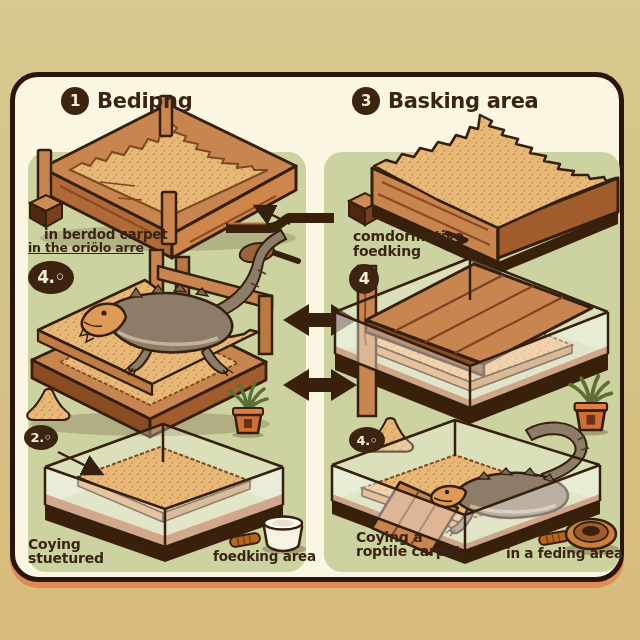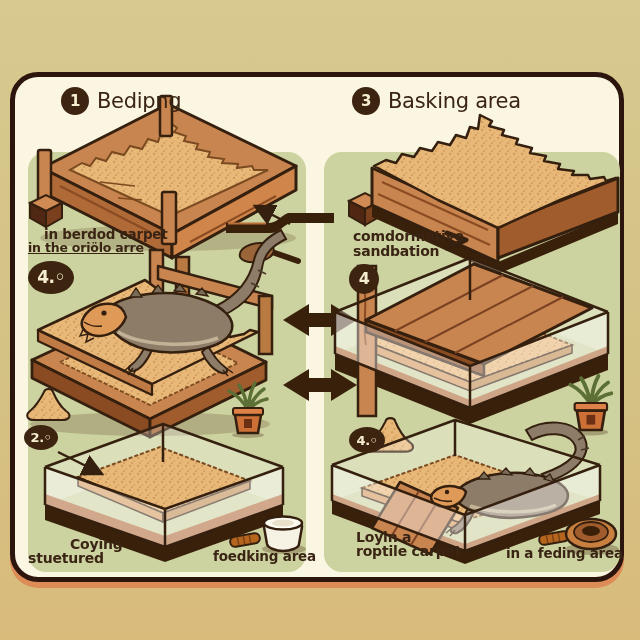--- a/index.html
+++ b/index.html
@@ -15,29 +15,29 @@
   svg.art{position:absolute;left:0;top:0;}
   .badge{position:absolute;background:#3c2410;color:#f6edcf;font-weight:bold;
     display:flex;align-items:center;justify-content:center;border-radius:50%;
     line-height:1;letter-spacing:-0.5px;}
   .badge-1{left:61px;top:87px;width:28px;height:28px;font-size:15px;}
   .badge-3{left:352px;top:87px;width:28px;height:28px;font-size:15px;}
   .badge-4L{left:28px;top:261px;width:46px;height:33px;font-size:17px;}
   .badge-2L{left:24px;top:425px;width:34px;height:25px;font-size:13px;}
   .badge-4R{left:349px;top:264px;width:30px;height:30px;font-size:16px;}
   .badge-4bR{left:349px;top:427px;width:36px;height:26px;font-size:13px;}
-  .ttl{position:absolute;color:#3a2414;font-weight:normal;font-size:21px;white-space:nowrap;letter-spacing:-0.3px;}
+  .ttl{position:absolute;color:#3a2414;font-weight:bold;font-size:21px;white-space:nowrap;letter-spacing:-0.3px;}
   .ttl-1{left:97px;top:89px;}
   .ttl-3{left:388px;top:89px;}
   .cap{position:absolute;color:#3a2414;font-weight:bold;font-size:13.5px;line-height:1.04;white-space:nowrap;letter-spacing:-0.2px;}
   .cap-bed1{left:28px;top:227px;padding-left:16px;}
   .cap-bed2{left:28px;top:241px;font-size:12.5px;text-decoration:underline;}
   .cap-str1{left:353px;top:229px;font-size:14px;}
   .cap-str2{left:353px;top:244px;font-size:14px;}
-  .cap-cln1{left:28px;top:537px;font-size:14px;padding-left:42px;}
+  .cap-cln1{left:28px;top:537px;font-size:14px;}
   .cap-cln2{left:28px;top:551px;font-size:14px;}
   .cap-feedL{left:213px;top:549px;}
   .cap-lay1{left:356px;top:530px;font-size:14px;}
   .cap-lay2{left:356px;top:544px;font-size:14px;}
   .cap-feedR{left:506px;top:546px;}
 </style>
 </head>
 <body>
 
 <div class="canvas">
@@ -253,20 +253,20 @@
   <div class="badge badge-2L">2.◦</div>
   <div class="badge badge-4R">4</div>
   <div class="badge badge-4bR">4.◦</div>
 
   <div class="ttl ttl-1">Bedipng</div>
   <div class="ttl ttl-3">Basking area</div>
 
   <div class="cap cap-bed1">in berdod carpet</div>
   <div class="cap cap-bed2">in the oriölo arre</div>
   <div class="cap cap-str1">comdormative</div>
-  <div class="cap cap-str2">sandbation</div>
+  <div class="cap cap-str2">foedking</div>
   <div class="cap cap-cln1">Coying</div>
   <div class="cap cap-cln2">stuetured</div>
   <div class="cap cap-feedL">foedking area</div>
-  <div class="cap cap-lay1">Loyin a</div>
+  <div class="cap cap-lay1">Coying a</div>
   <div class="cap cap-lay2">roptile carpet</div>
   <div class="cap cap-feedR">in a feding area</div>
 </div>
 
 </body></html>

